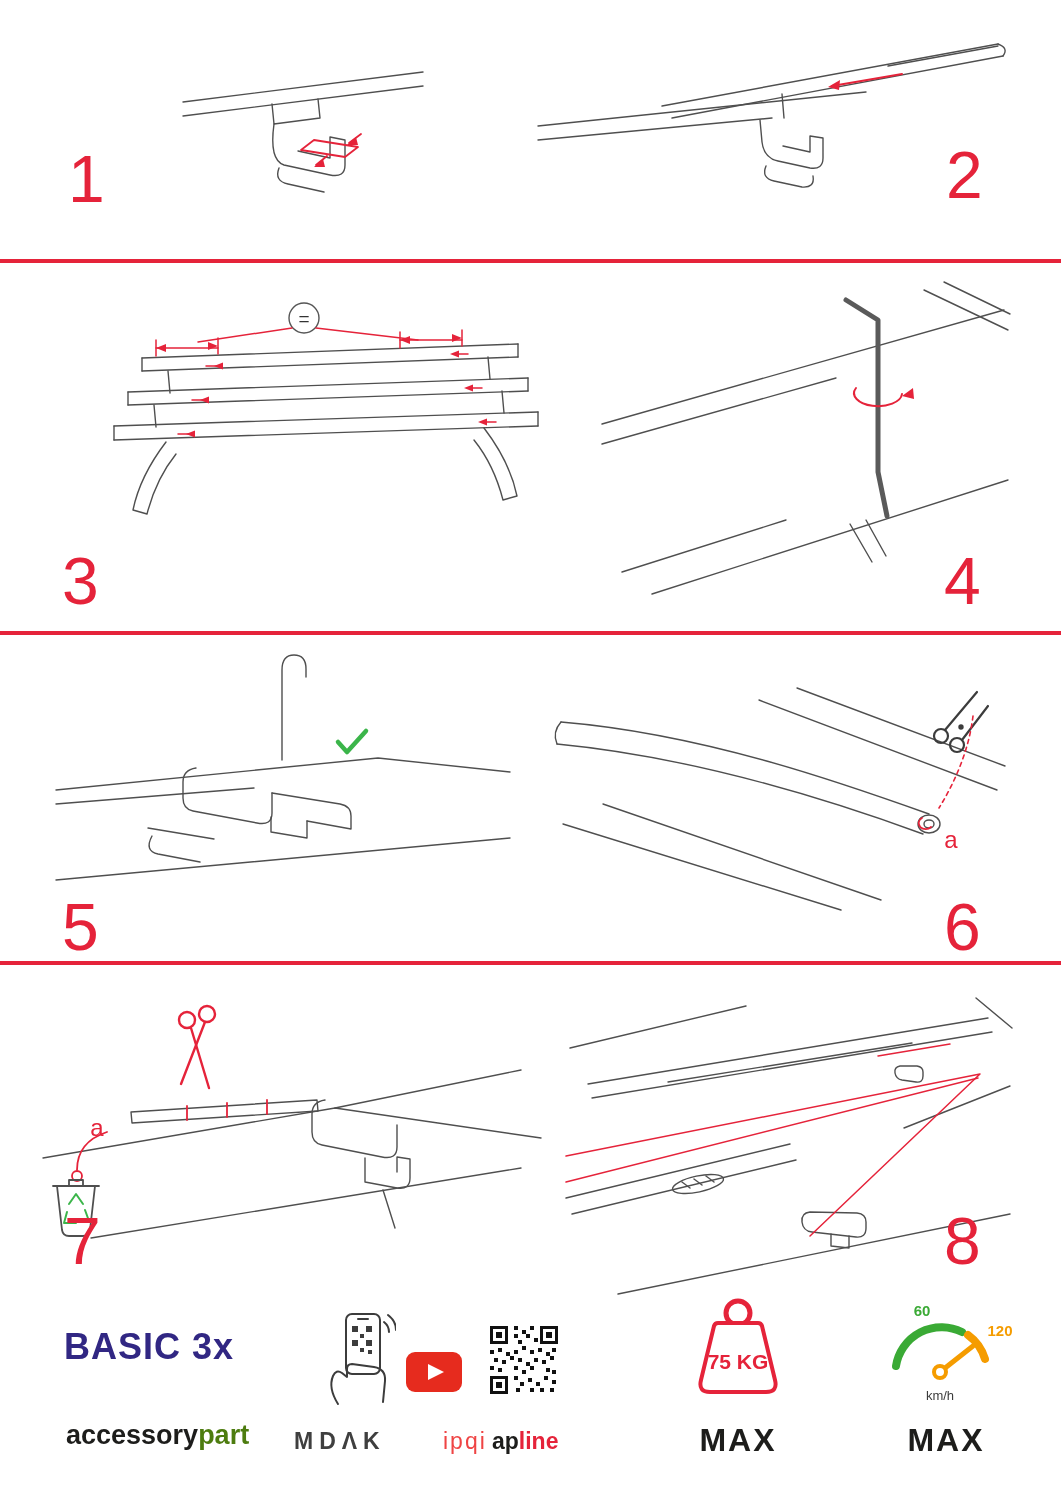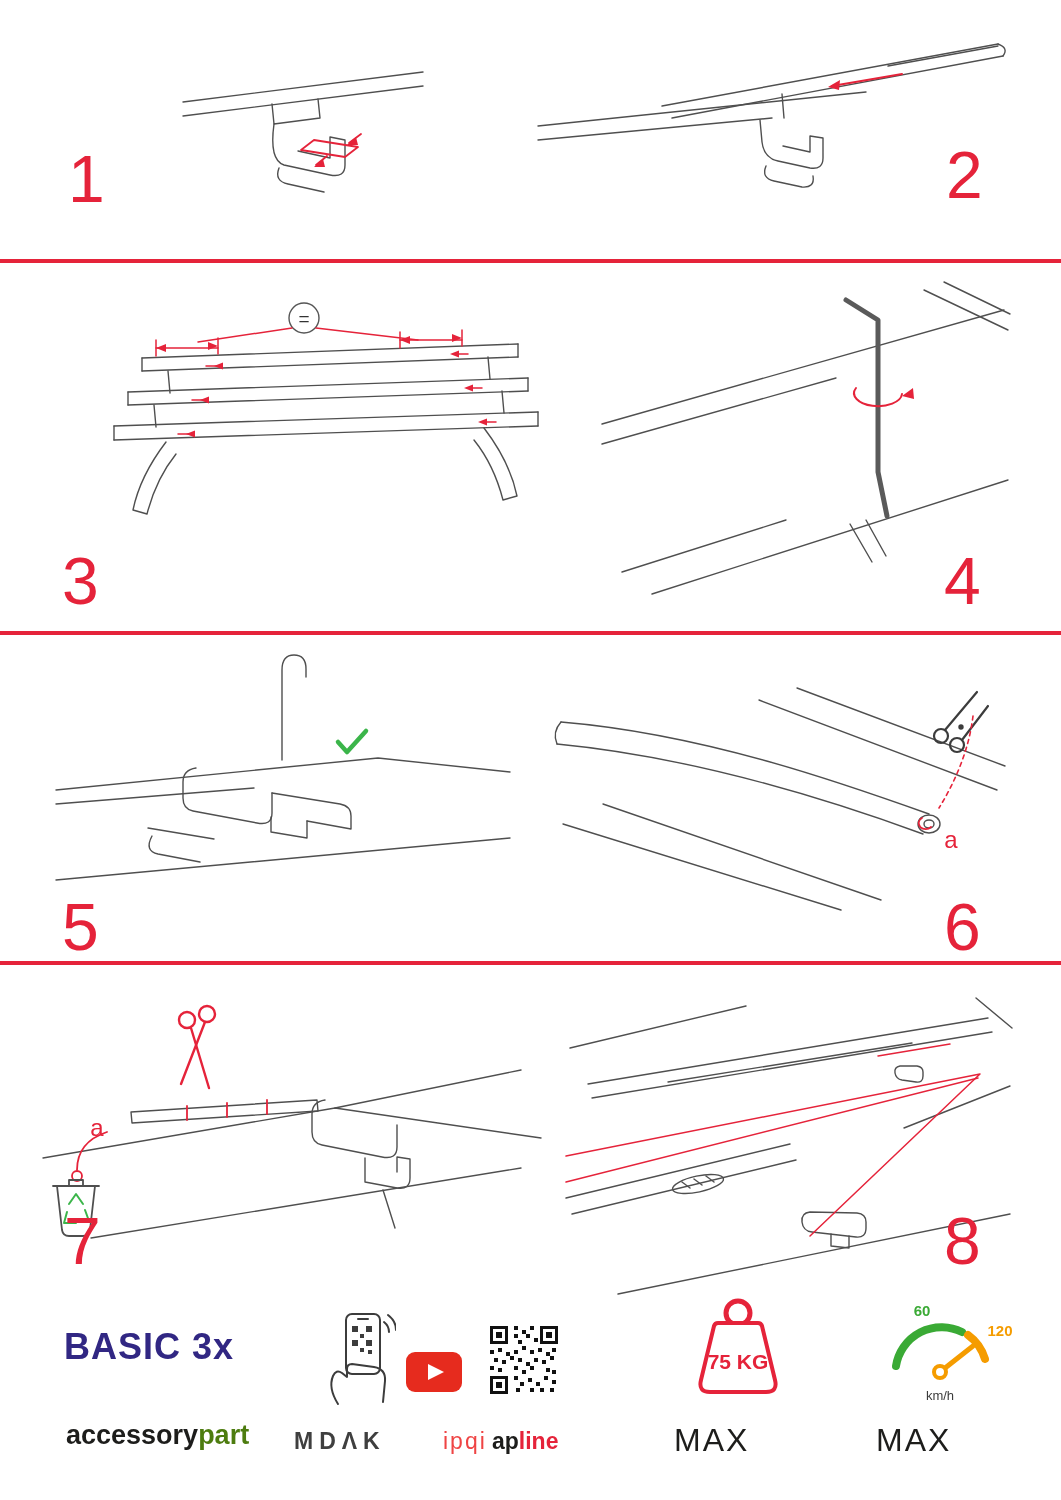--- a/index.html
+++ b/index.html
@@ -11,22 +11,22 @@
   .brand-name{position:absolute;left:64px;top:1326px;font-size:36px;font-weight:700;
               color:#312783;letter-spacing:1px;}
   .brand-sub{position:absolute;left:66px;top:1420px;font-size:27px;font-weight:700;color:#1d1d1b;}
   .brand-sub .red{color:#4d7c0f;}
   .logo-mdak{position:absolute;left:294px;top:1428px;font-size:23px;letter-spacing:6px;
              color:#3f3f3f;font-weight:600;text-align:center;}
   .logo-ipqi{position:absolute;left:412px;top:1428px;font-size:23px;color:#ef4444;
              letter-spacing:2px;font-weight:500;margin-left:31px;}
   .logo-apline{position:absolute;left:492px;top:1428px;font-size:23px;font-weight:700;color:#1d1d1b;}
   .logo-apline .red{color:#e5233a;}
-  .max-label{position:absolute;font-size:32px;font-weight:400;color:#1d1d1b;
-             letter-spacing:2px;text-align:left;}
+  .max-label{position:absolute;font-size:32px;font-weight:700;color:#1d1d1b;
+             letter-spacing:2px;text-align:center;}
 </style>
 </head>
 <body>
 
 <div class="page">
 
   <div class="step-num" style="left:68px;top:146px">1</div>
 
   <svg class="illus" style="left:175px;top:58px" width="255" height="180" viewBox="0 0 255 180">
     <g stroke="#4f4f4f" stroke-width="1.4" fill="none" stroke-linecap="round" stroke-linejoin="round">

